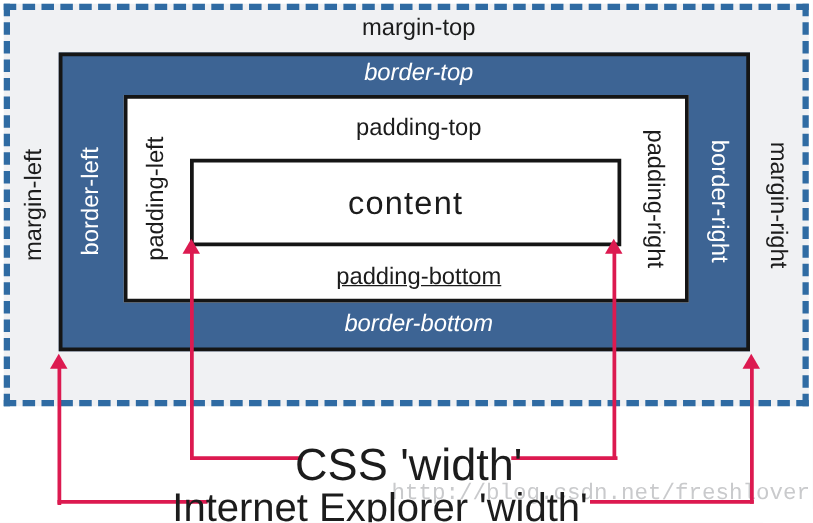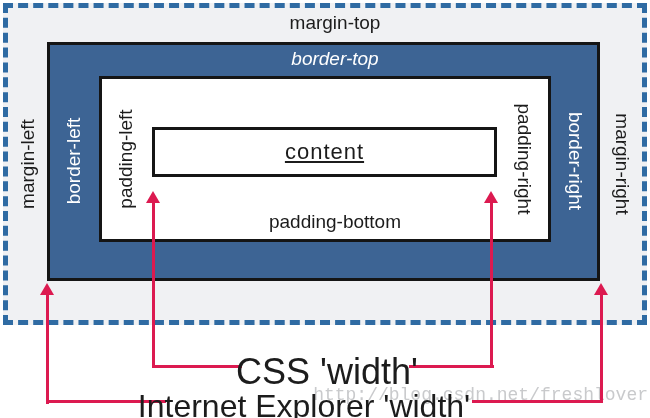--- a/index.html
+++ b/index.html
@@ -14,22 +14,22 @@
   }
   *{margin:0;padding:0;box-sizing:border-box;}
   html,body{background:#ffffff;}
   body{font-family:"Liberation Sans", sans-serif;color:var(--label-dark);}
   .canvas{position:relative;width:650px;height:418px;background:#ffffff;overflow:hidden;}
 
   .abs{position:absolute;}
   .margin-box{left:3px;top:3px;width:644px;height:322px;border:5px dashed var(--dashed-border);background:var(--margin-fill);}
   .border-box{left:47px;top:42px;width:553px;height:239px;border:3px solid var(--box-outline);background:var(--border-fill);}
   .padding-box{left:99px;top:76px;width:452px;height:166px;border:3px solid var(--box-outline);background:#ffffff;}
-  .content-box{left:152px;top:127px;width:345px;height:50px;border:3px solid var(--box-outline);background:#ffffff;
-               display:flex;align-items:center;justify-content:center;font-size:22px;letter-spacing:1px;text-decoration:underline;}
+  .content-box{left:152px;top:127px;width:345px;height:70px;border:3px solid var(--box-outline);background:#ffffff;
+               display:flex;align-items:center;justify-content:center;font-size:26px;letter-spacing:1px;}
 
   .hlabel{left:0;width:650px;text-align:center;font-size:19px;line-height:22px;z-index:3;padding-left:20px;}
   .hlabel.light{color:var(--label-light);font-style:italic;}
   .vlabel{font-size:19px;line-height:19px;white-space:nowrap;z-index:3;}
   .vlabel.ccw{transform:translate(-50%,-50%) rotate(-90deg);}
   .vlabel.cw{transform:translate(-50%,-50%) rotate(90deg);}
   .vlabel.light{color:var(--label-light);}
 
   .rline{background:var(--arrow);z-index:2;}
   .arrow-up{width:0;height:0;border-left:7px solid transparent;border-right:7px solid transparent;
@@ -51,21 +51,23 @@
   <div class="abs border-box"></div>
 
   <div class="abs padding-box"></div>
 
   <div class="abs content-box">
     <span>content</span>
   </div>
 
   <div class="abs hlabel" style="top:12px;">margin-top</div>
   <div class="abs hlabel light" style="top:48px;">border-top</div>
-  <div class="abs hlabel" style="top:211px;">padding-bottom</div>
+  <div class="abs hlabel" style="top:92px;">padding-top</div>
+  <div class="abs hlabel" style="top:211px;text-decoration:underline;">padding-bottom</div>
+  <div class="abs hlabel light" style="top:249px;">border-bottom</div>
 
   <div class="abs vlabel ccw" style="left:27px;top:164px;">margin-left</div>
   <div class="abs vlabel ccw light" style="left:73px;top:161px;">border-left</div>
   <div class="abs vlabel ccw" style="left:125px;top:159px;">padding-left</div>
   <div class="abs vlabel cw" style="left:524px;top:159px;">padding-right</div>
   <div class="abs vlabel cw light" style="left:575px;top:161px;">border-right</div>
   <div class="abs vlabel cw" style="left:622px;top:164px;">margin-right</div>
 
   <div class="abs watermark">http://blog.csdn.net/freshlover</div>
 

